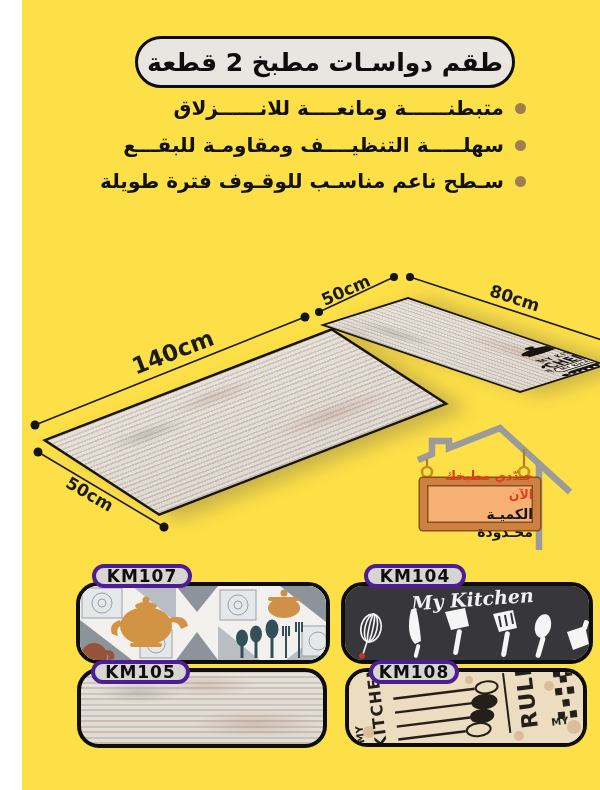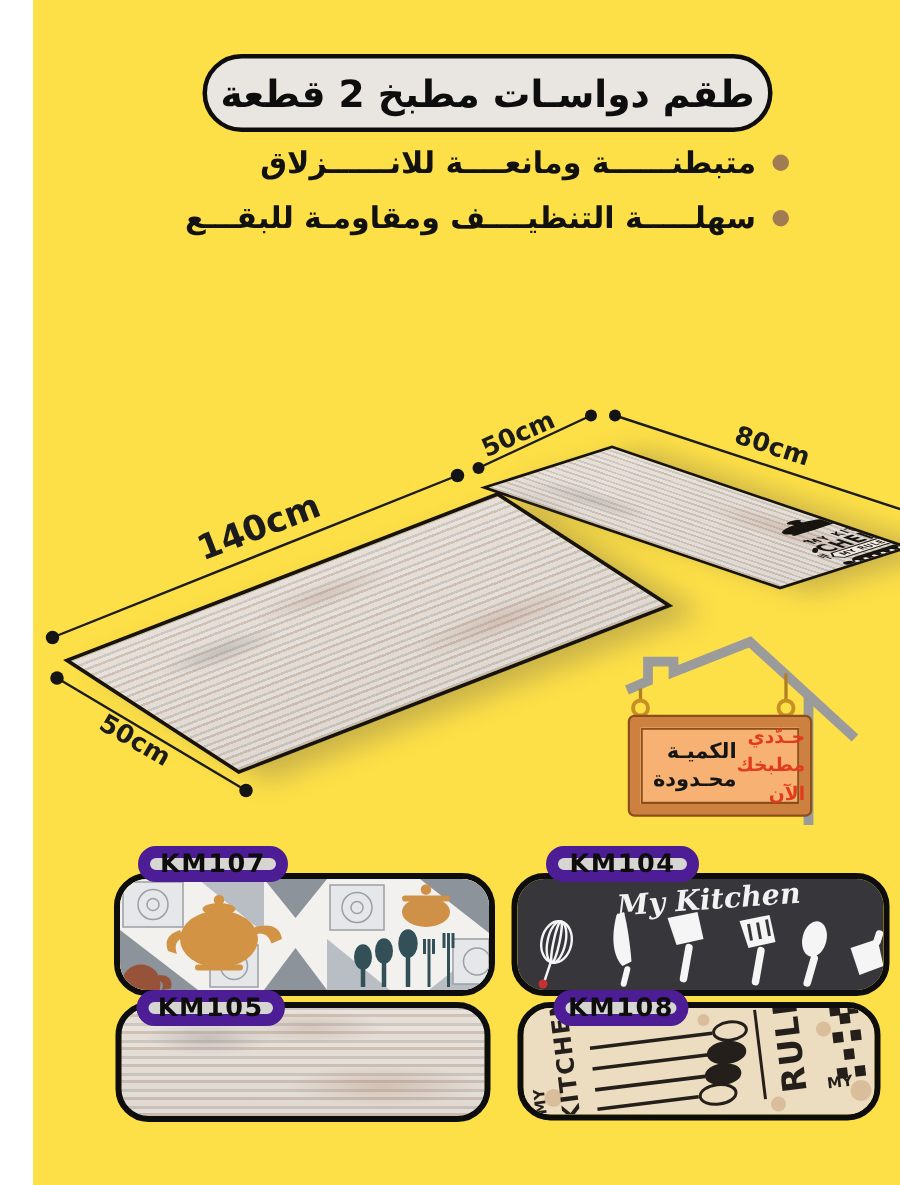--- a/index.html
+++ b/index.html
@@ -32,30 +32,30 @@
       radial-gradient(16px 60px at 28% 24%, rgba(140,135,132,.35), transparent 70%),
       radial-gradient(20px 90px at 72% 72%, rgba(168,122,98,.28), transparent 70%),
       repeating-linear-gradient(90deg, rgba(158,120,100,.22) 0 2px, rgba(255,255,255,.30) 2px 5px,
         rgba(140,134,128,.18) 5px 7px, rgba(246,242,238,.32) 7px 11px),
       linear-gradient(#ded7cf,#d5cdc5);}
   .mat svg{position:absolute;left:0;top:0;width:100%;height:100%;}
 
   .dim-label{font-weight:bold;color:#1b1b1b;white-space:nowrap;transform-origin:center;}
 
   
-  .sign-board{left:398px;top:478px;width:120px;height:65px;box-sizing:border-box;
+  .sign-board{left:398px;top:478px;width:120px;height:52px;box-sizing:border-box;
     background:#f7b273;border:7px solid #cd8140;border-radius:3px;
     box-shadow:0 0 0 1.5px #8a4f1d, inset 0 0 0 1.5px #8a4f1d;
-    display:flex;flex-direction:row;align-items:center;justify-content:center;direction:rtl;}
+    display:flex;flex-direction:column;align-items:center;justify-content:center;direction:rtl;}
   .sign-line1{font-size:12.5px;font-weight:bold;line-height:1.5;}
   .sign-line2{font-size:14px;font-weight:bold;line-height:1.3;padding-left:12px;}
 
   
   .variant-card{border:4px solid #0d0d0d;border-radius:22px;box-sizing:border-box;overflow:hidden;}
-  .variant-pill{height:24px;background:#d7d5d2;border:8px solid #4c1d95;border-radius:14px;
+  .variant-pill{height:24px;background:#d7d5d2;border:4px solid #4c1d95;border-radius:14px;
     display:flex;align-items:center;justify-content:center;font-size:17px;font-weight:bold;
     letter-spacing:1px;color:#0d0d0d;box-sizing:border-box;}
   .thumb-svg{display:block;width:100%;height:100%;}
 </style>
 </head>
 <body>
 
 <div class="canvas">
 
   <svg width="0" height="0" style="position:absolute" aria-hidden="true">
@@ -126,20 +126,24 @@
   </div>
 
   <div class="abs feature-row" style="top:132px;">
     <span class="feature-dot" style="background:#a17c52"></span>
     <span class="feature-text">سهلـــــة التنظيــــف ومقاومـة للبقـــع</span>
   </div>
   <div class="abs feature-row" style="top:95px;">
     <span class="feature-dot" style="background:#a17c52"></span>
     <span class="feature-text">متبطنــــــة ومانعــــة للانــــــزلاق</span>
   </div>
+  <div class="abs feature-row" style="top:168px;">
+    <span class="feature-dot" style="background:#a17c52"></span>
+    <span class="feature-text">سـطح ناعم مناسـب للوقـوف فترة طويلة</span>
+  </div>
 
   <div class="abs mat mat-tex-v" style="left:0;top:0;width:92px;height:211px;
        transform:matrix(0.957,-0.304,0.948,0.322,298,325);">
     <svg viewBox="0 0 92 211">
       <use href="#potdesign" transform="translate(46,103) scale(0.7,0.84)"></use>
     </svg>
   </div>
 
   <div class="abs mat mat-tex-h" style="left:0;top:0;width:311px;height:139px;
        transform:matrix(0.932,-0.360,0.842,0.547,20,440);">

